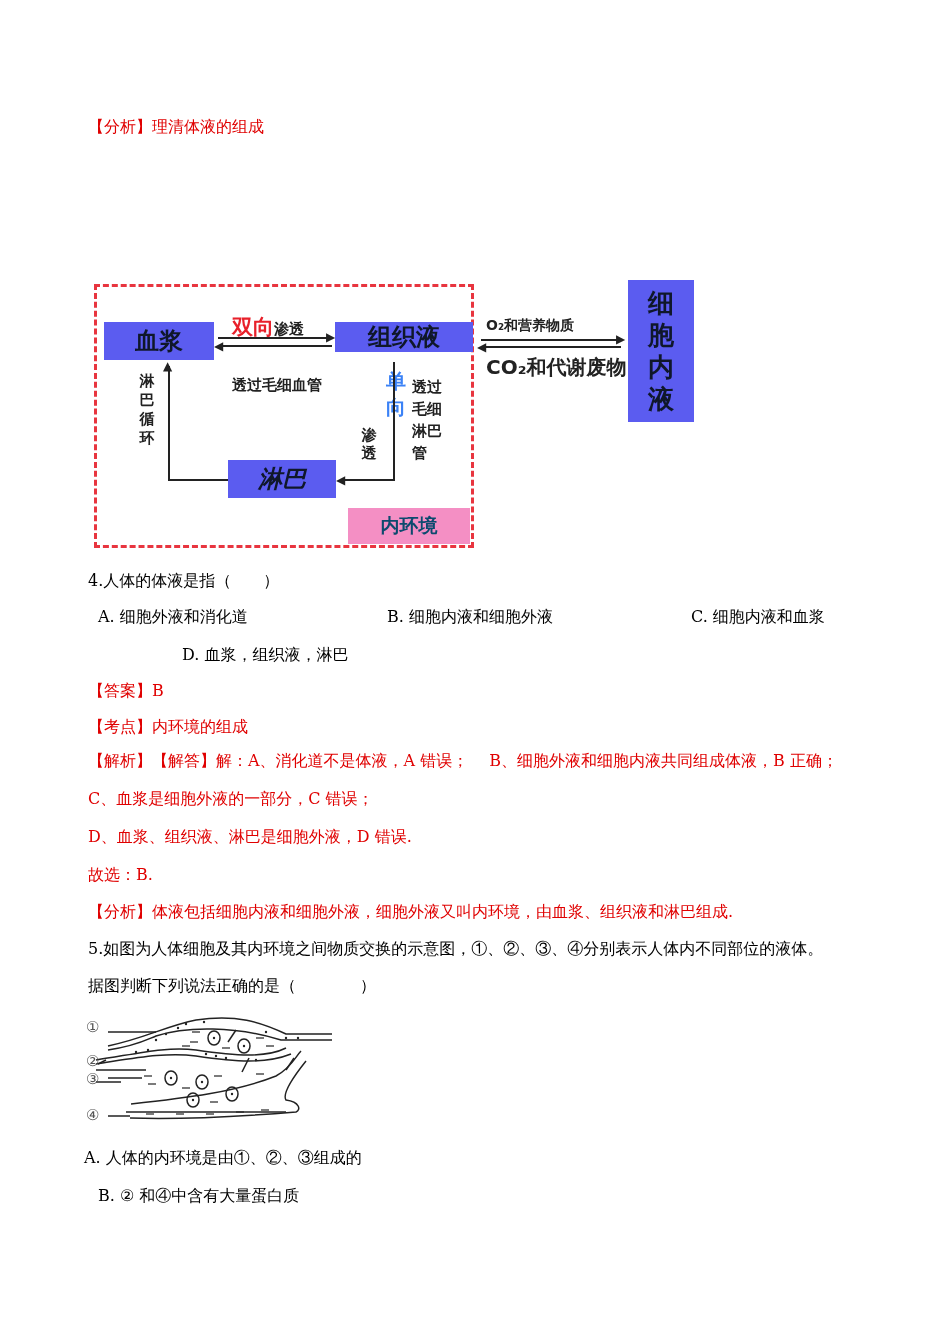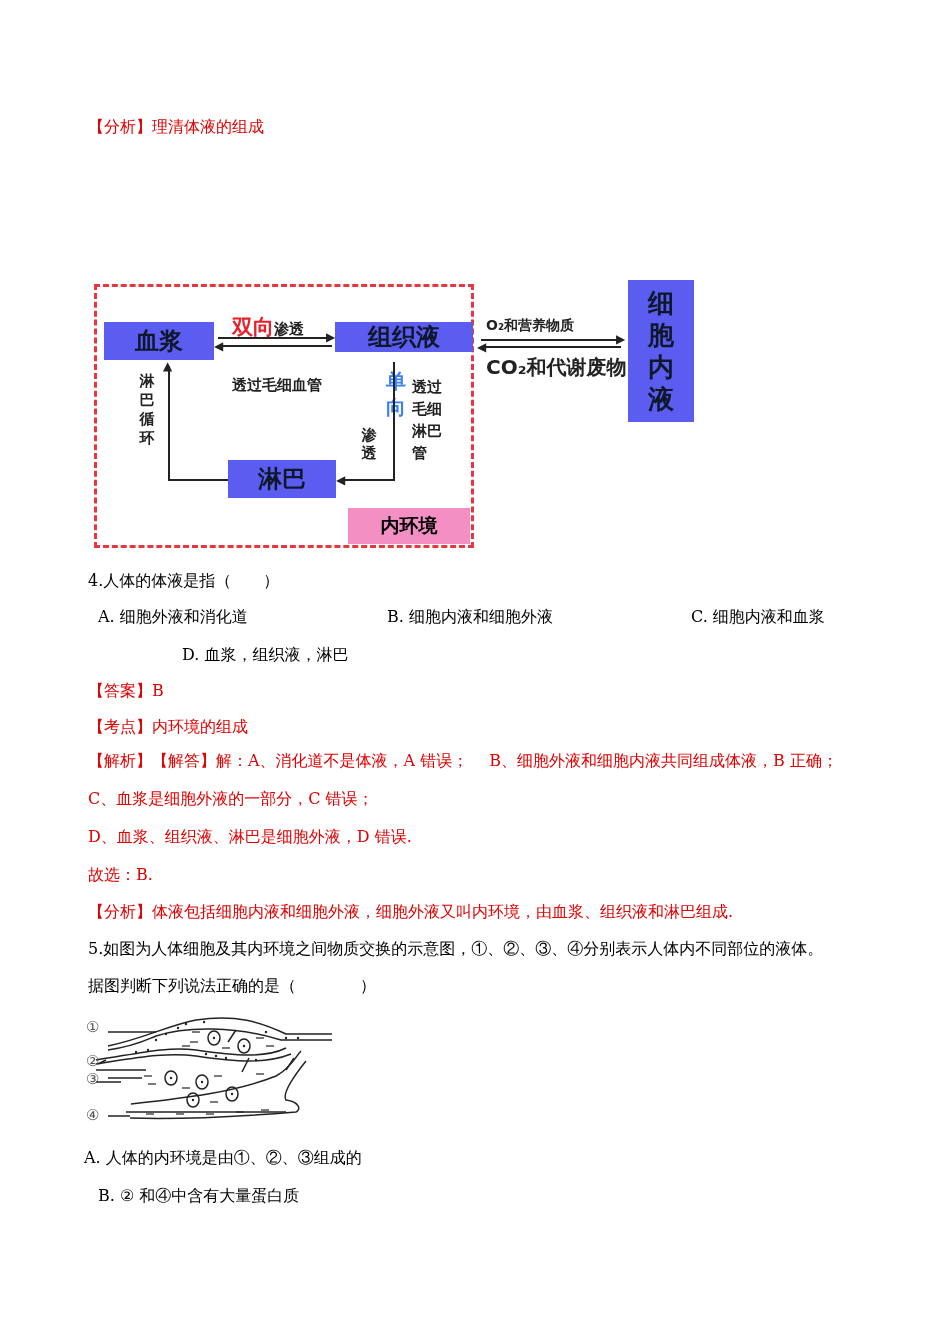--- a/index.html
+++ b/index.html
@@ -9,21 +9,21 @@
   .txt { font-size: 16px; line-height: 20px; }
   .red { color: #e00000; }
 
   
   .diag1 { position: absolute; left: 88px; top: 276px; width: 610px; height: 274px; }
   .dash-box { position: absolute; left: 6px; top: 8px; width: 380px; height: 264px;
               border: 3px dashed #e8353f; box-sizing: border-box; }
   .bluebox { position: absolute; background: #5b5cf0; color: #0f172a;
              font-family: "DejaVu Sans", "Liberation Sans", sans-serif; font-weight: bold;
              display: flex; align-items: center; justify-content: center; }
-  .pinkbox { position: absolute; background: #f48fc4; color: #000000;
+  .pinkbox { position: absolute; background: #f48fc4; color: #0c4a6e;
              font-family: "DejaVu Sans", "Liberation Sans", sans-serif; font-weight: bold;
              display: flex; align-items: center; justify-content: center; }
   .dlabel { position: absolute; font-family: "DejaVu Sans", "Liberation Sans", sans-serif;
             font-weight: bold; color: #222; font-size: 15px; line-height: 18px; }
   .vlabel { width: 18px; white-space: normal; text-align: center; }
   .vlabel2 { width: 38px; white-space: normal; text-align: left; }
   .line { position: absolute; background: #222; }
 
   
   .diag2 { position: absolute; left: 86px; top: 1016px; width: 250px; height: 110px; }
@@ -33,21 +33,21 @@
 
 <div class="abs txt" style="left:88px; top:117px;">
   <span class="red">【分析】</span><span class="red">理清体液的组成</span>
 </div>
 
 <div class="diag1">
   <div class="dash-box"></div>
 
   <div class="bluebox" style="left:16px; top:46px; width:110px; height:38px; font-size:24px;">血浆</div>
   <div class="bluebox" style="left:247px; top:46px; width:138px; height:30px; font-size:24px;">组织液</div>
-  <div class="bluebox" style="left:140px; top:184px; width:108px; height:38px; font-size:24px;">淋巴</div>
+  <div class="bluebox" style="left:140px; top:184px; width:108px; height:38px; font-size:24px;font-style:italic;">淋巴</div>
   <div class="bluebox" style="left:540px; top:4px; width:66px; height:142px; font-size:26px; line-height:32px; white-space:normal; text-align:center; padding:2px 12px; box-sizing:border-box;">细胞内液</div>
   <div class="pinkbox" style="left:260px; top:232px; width:122px; height:36px; font-size:19px;">内环境</div>
 
   <div class="dlabel" style="left:144px; top:42px;">
     <span style="color:#e8202a; font-size:21px;">双向</span><span>渗透</span>
   </div>
 
   <div class="line" style="left:130px; top:61px; width:114px; height:2px;"></div>
   <div class="abs" style="left:238px; top:55px; font-size:12px; line-height:12px; color:#222;">▶</div>
   <div class="line" style="left:130px; top:69px; width:114px; height:2px;"></div>

